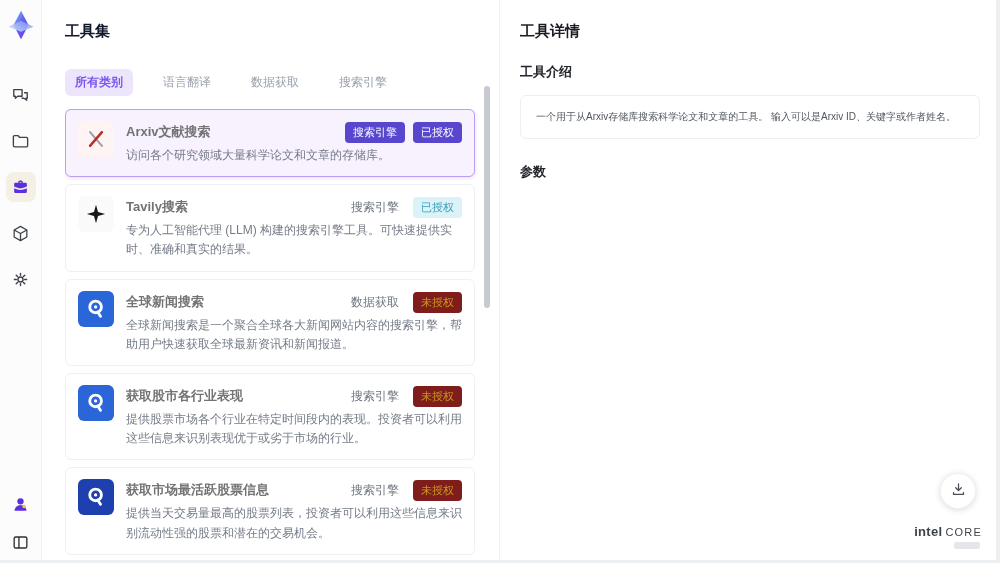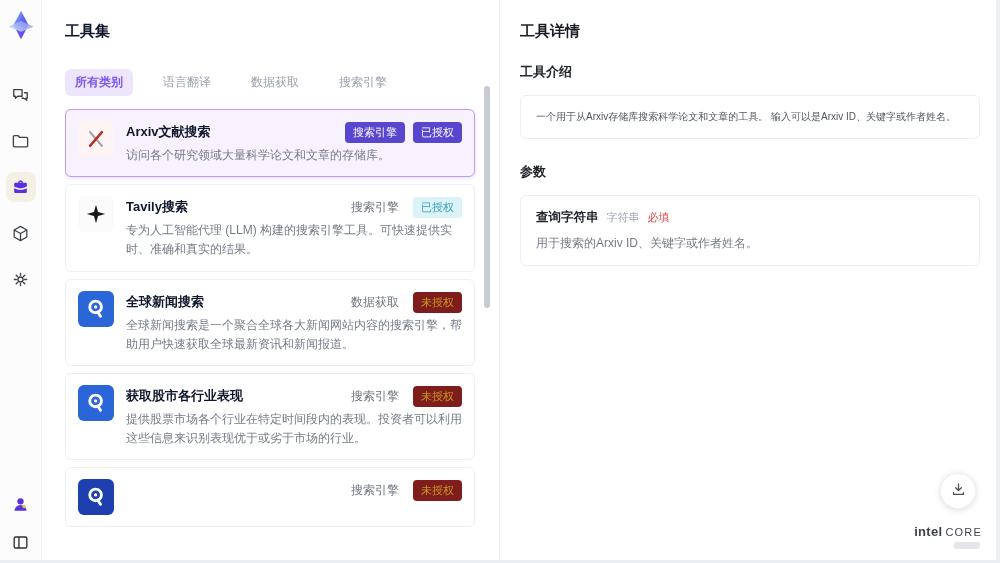--- a/index.html
+++ b/index.html
@@ -30,21 +30,21 @@
   .tool-list { height:452px; overflow:hidden; padding-right:24px; }
   .tool-card { position:relative; display:flex; gap:12px; padding:11px 12px;
     border:1px solid #eef0f2; border-radius:6px; margin-bottom:7px; background:#fff; cursor:pointer; }
   .tool-card.selected { background:#f8f1fe; border-color:#bb9df2;
     box-shadow:0 1px 4px rgba(120,80,220,.18); }
   .tool-icon { width:36px; height:36px; border-radius:6px; flex-shrink:0;
     display:flex; align-items:center; justify-content:center; overflow:hidden; }
   .tool-icon svg { width:22px; height:22px; }
   .tool-icon.boxed svg { width:30px; height:30px; }
   .tool-info { flex:1; min-width:0; }
-  .tool-name { font-size:13px; font-weight:bold; color:#0f172a; margin:2px 0 5px; }
+  .tool-name { font-size:13px; font-weight:bold; color:#737373; margin:2px 0 5px; }
   .tool-desc { font-size:12px; color:#757c88; line-height:1.6; }
   .tool-badges { position:absolute; top:12px; right:12px; display:flex; align-items:center; }
   .badge-filled { background:#5846cf; color:#fff; font-size:11px; padding:3px 8px;
     border-radius:4px; white-space:nowrap; margin-left:8px; }
   .cat-text { font-size:12px; color:#6f7680; white-space:nowrap; margin-right:14px; }
   .badge-auth { font-size:11px; padding:3px 8px; border-radius:4px; white-space:nowrap; }
   .badge-auth.authorized { background:#daf2f8; color:#3a9fba; }
   .badge-auth.unauthorized { background:#7f1d1d; color:#c9981f; }
   .scroll-thumb { position:absolute; top:86px; right:9px; width:6px; height:222px;
     background:#c7cad0; border-radius:3px; cursor:grab; }
@@ -238,45 +238,39 @@
         </article>
         <article class="tool-card">
           <div class="tool-icon boxed" style="background: rgb(30, 63, 174);">
             <svg viewBox="0 0 36 36">
               <circle cx="17.5" cy="15.5" r="7" fill="none" stroke="#fff" stroke-width="3.4"></circle>
               <path d="M20 21.5l3.4 5.3" stroke="#fff" stroke-width="3.4" stroke-linecap="round"></path>
               <circle cx="17.5" cy="15.5" r="2" fill="#fff"></circle>
             </svg>
           </div>
           <div class="tool-info">
+            <h3 class="tool-name">获取市场最活跃股票信息</h3>
+            <p class="tool-desc">提供当天交易量最高的股票列表，投资者可以利用这些信息来识别流动性强的股票和潜在的交易机会。</p>
           </div>
           <div class="tool-badges">
             <span class="cat-text">搜索引擎</span>
             <span class="badge-auth unauthorized">未授权</span>
           </div>
         </article>
       </div>
     <div class="scroll-thumb"></div>
   </section>
 
   <section class="details-panel">
     <h2 class="details-title">工具详情</h2>
     <h3 class="section-title">工具介绍</h3>
     <div class="intro-card">
       <span>一个用于从Arxiv存储库搜索科学论文和文章的工具。 输入可以是Arxiv ID、关键字或作者姓名。</span>
     </div>
     <h3 class="section-title">参数</h3>
-    <div class="param-card">
-      <div class="param-head">
-        <span class="param-name">查询字符串</span>
-        <span class="param-type">字符串</span>
-        <span class="param-required">必填</span>
-      </div>
-      <p class="param-desc">用于搜索的Arxiv ID、关键字或作者姓名。</p>
-    </div>
 
     <button class="download-fab">
       <span>
         <svg viewBox="0 0 24 24" fill="none" stroke="#4b4f56" stroke-width="1.8" stroke-linecap="round" stroke-linejoin="round">
           <path d="M12 4v9.5M12 13.5l-4-4M12 13.5l4-4"></path>
             <path d="M5 16.5V19h14v-2.5"></path>
         </svg>
       </span>
     </button>
     <div class="intel">

